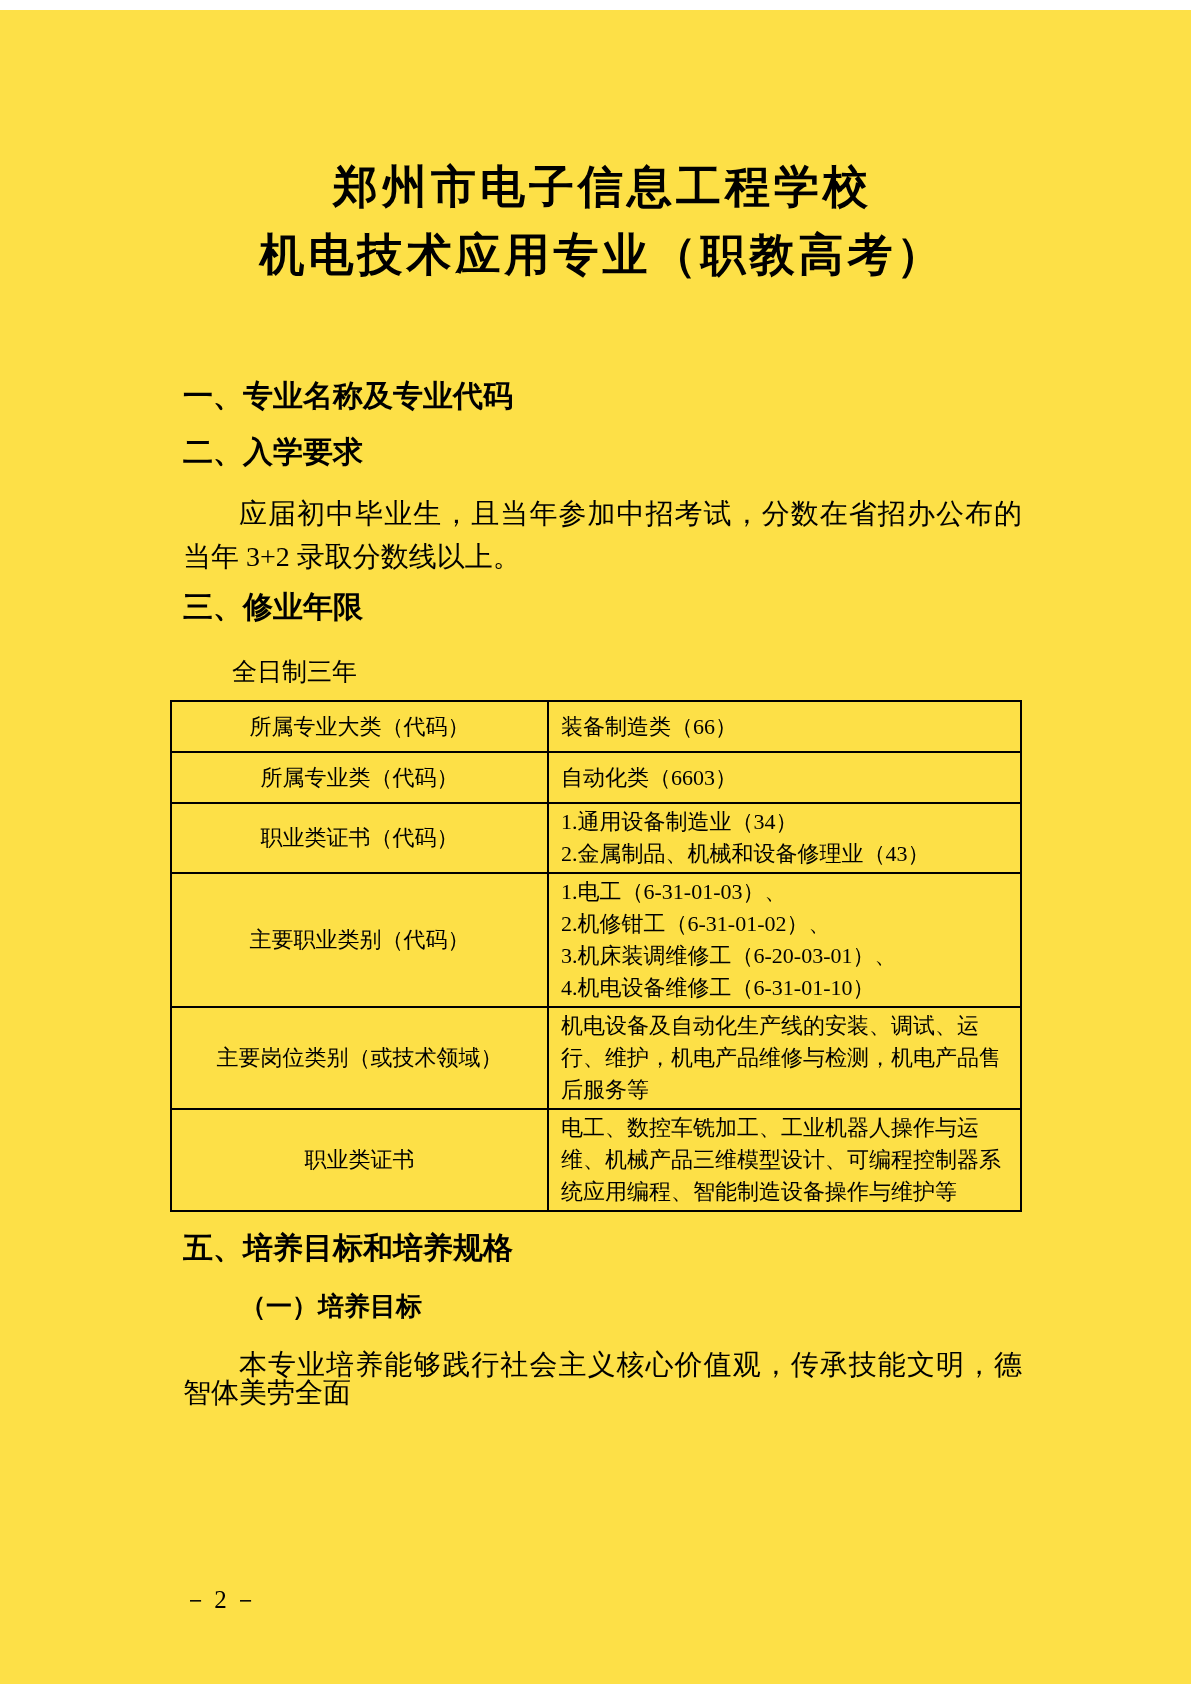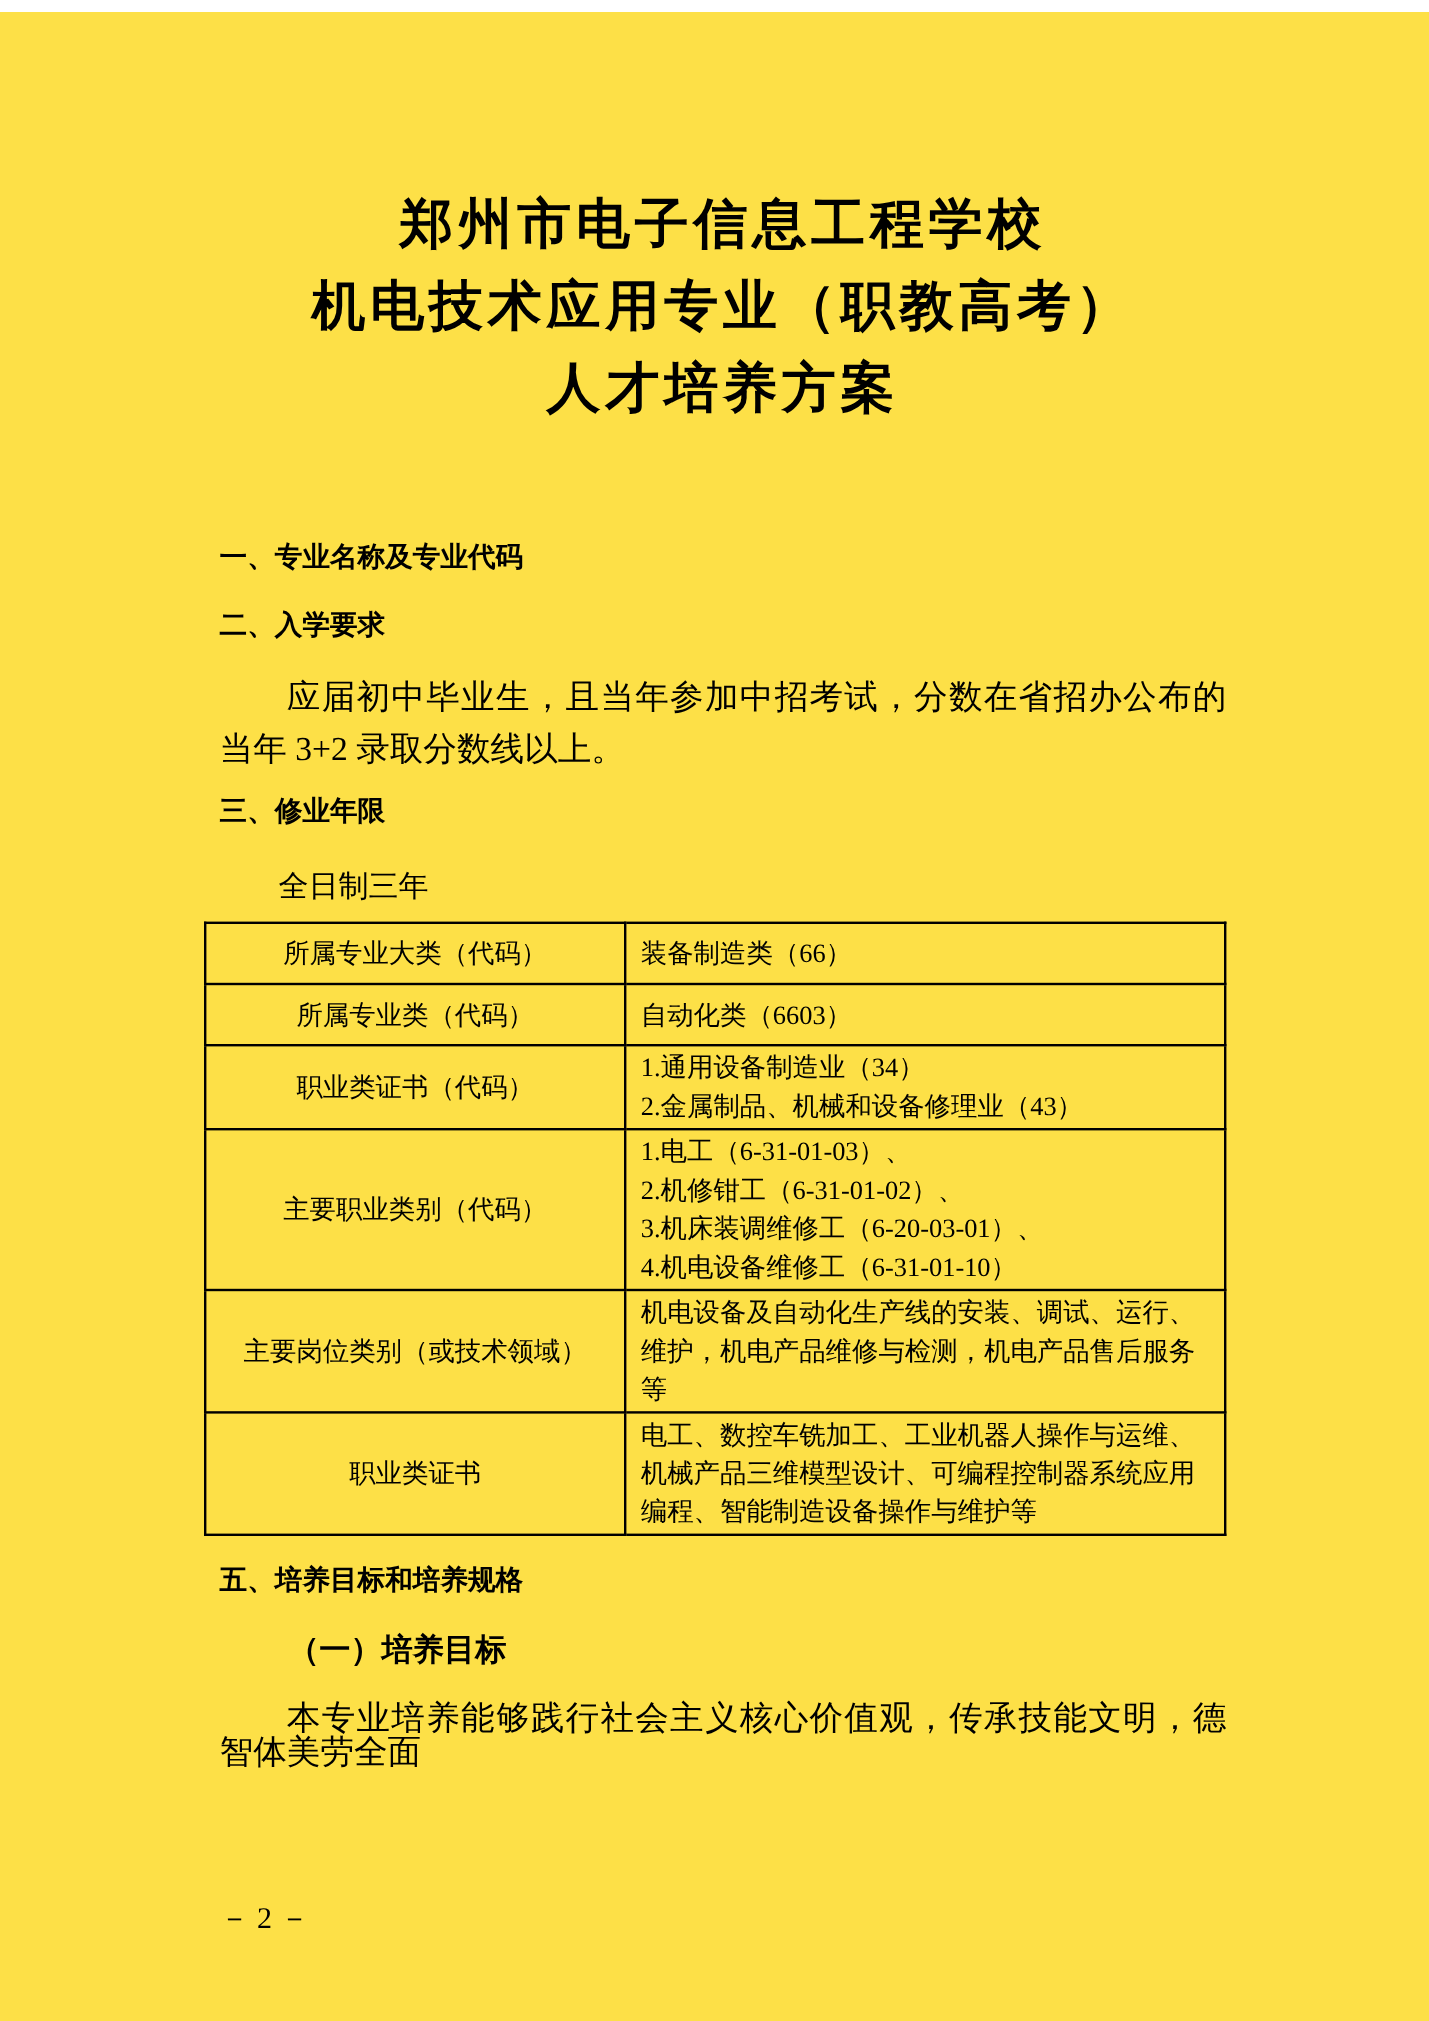--- a/index.html
+++ b/index.html
@@ -27,21 +27,21 @@
     font-family: "Liberation Serif", serif;
     font-weight: bold;
     font-size: 45px;
     line-height: 68px;
     letter-spacing: 4px;
   }
   
   .h2 {
     font-family: "Liberation Sans", sans-serif;
     font-weight: bold;
-    font-size: 23px;
+    font-size: 30px;
     line-height: 34px;
   }
   .h2.s1 { margin-top: 90px; }
   .h2.s2 { margin-top: 22px; }
   .h2.s3 { margin-top: 12px; }
   .h2.s4 { margin-top: 23px; }
   .h2.s5 { margin-top: 19px; }
   
   .body-line {
     font-size: 25px;
@@ -76,21 +76,21 @@
     margin-top: 14px;
     border: 2px solid #000;
   }
   .job-table td {
     border: 2px solid #000;
     font-size: 22px;
     line-height: 32px;
     vertical-align: middle;
   }
   .job-table td.lbl {
-    width: 350px;
+    width: 377px;
     text-align: center;
     padding: 2px 6px;
   }
   .job-table td.val {
     text-align: left;
     padding: 2px 6px 2px 12px;
     white-space: pre-line;
   }
   tr.r1 { height: 51px; }
   tr.r2 { height: 51px; }
@@ -109,21 +109,20 @@
 </style>
 </head>
 <body>
 
 <div class="page">
   <div class="content">
 
     <div class="doc-title">
       <div>郑州市电子信息工程学校</div>
       <div>机电技术应用专业（职教高考）</div>
-      <div>人才培养方案</div>
     </div>
 
     <div class="h2 s1">一、专业名称及专业代码</div>
 
     <div class="h2 s2">二、入学要求</div>
     <div class="para">应届初中毕业生，且当年参加中招考试，分数在省招办公布的当年 3+2 录取分数线以上。</div>
 
     <div class="h2 s3">三、修业年限</div>
     <div class="body-line line-schooling">全日制三年</div>
 

